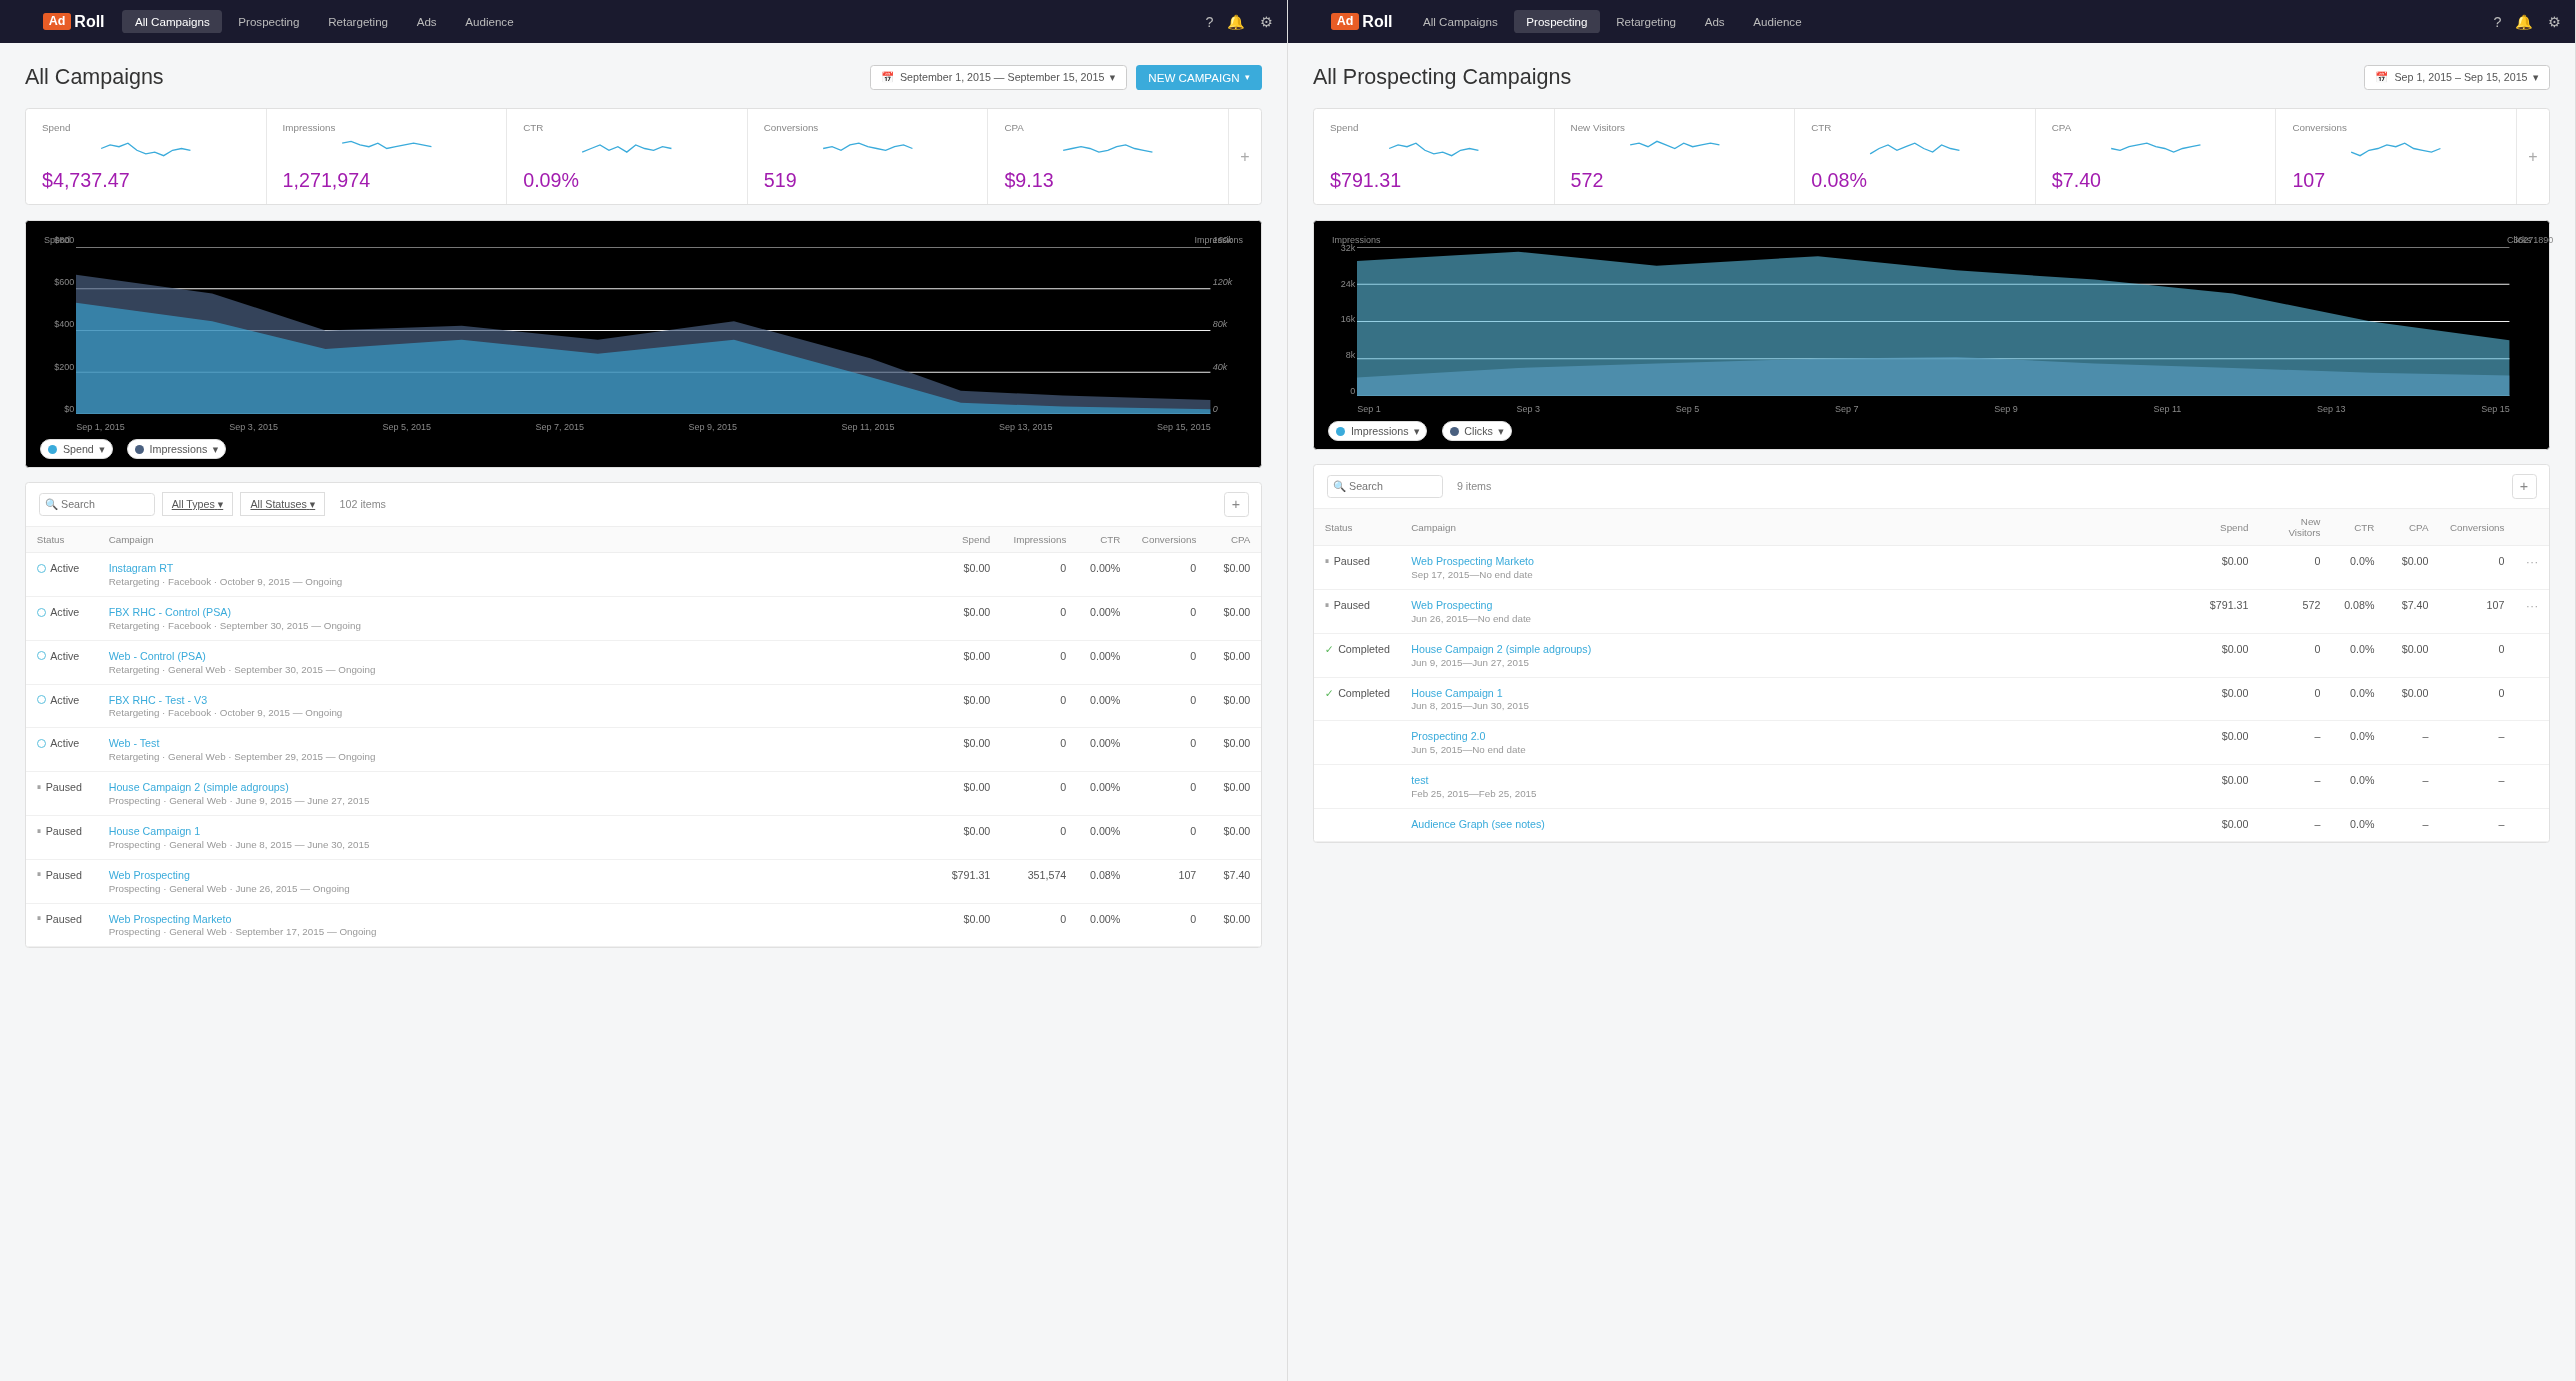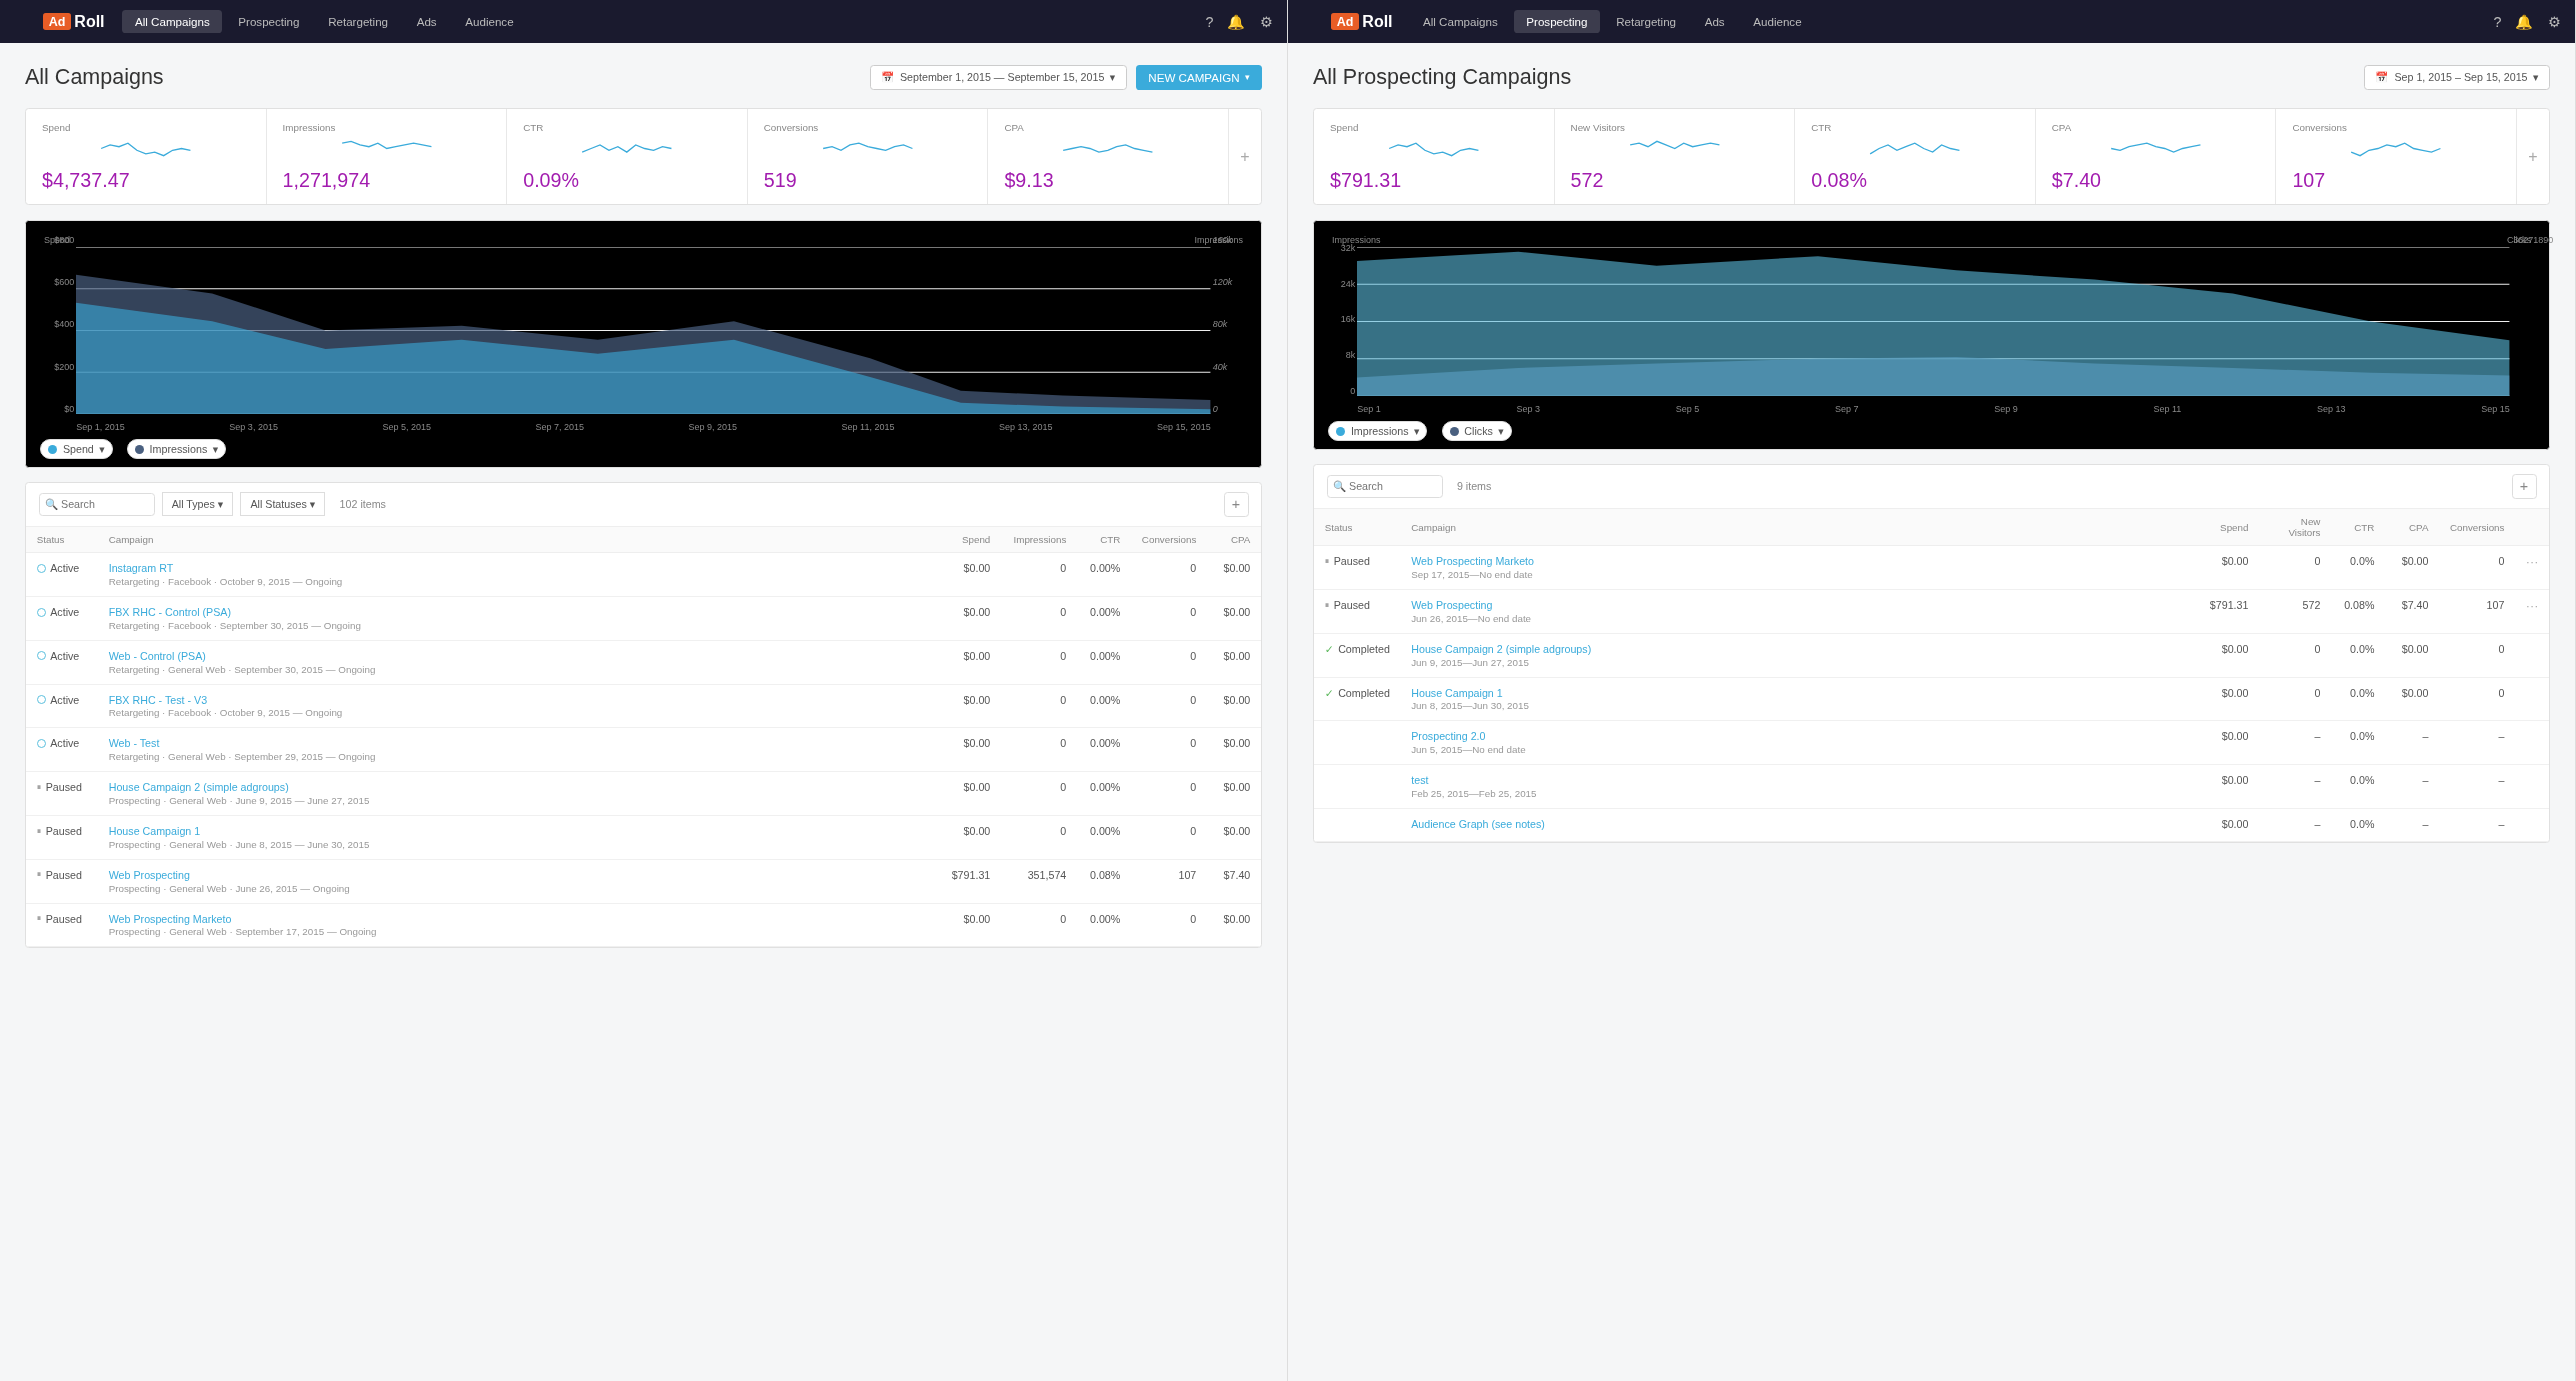--- a/index.html
+++ b/index.html
@@ -3,21 +3,21 @@
   <meta charset="utf-8">
   <style>
     * { box-sizing: border-box; margin: 0; padding: 0; }
     body { font-family: -apple-system, BlinkMacSystemFont, 'Segoe UI', Helvetica, Arial, sans-serif; font-size: 11.6px; background: #f5f6f7; display: flex; width: 2576px; height: 1381px; overflow: hidden; }
 
     
     .panel { width: 1288px; height: 1381px; display: flex; flex-direction: column; background: #f5f6f7; border-right: 0.9px solid #ddd; overflow: hidden; }
 
     
     .nav { height: 43px; background: #1a1a2e; display: flex; align-items: center; padding: 0 14.3px; gap: 3.6px; flex-shrink: 0; }
-    .nav-logo { color: white; font-weight: 800; font-size: 16px; margin-right: 14.3px; display: flex; align-items: center; gap: 3.6px; padding-left: 29px; }
+    .nav-logo { color: white; font-weight: 800; font-size: 16px; margin-right: 14.3px; display: flex; align-items: flex-start; gap: 3.6px; padding-left: 29px; }
     .nav-logo-icon { background: #e85d26; color: white; font-weight: 900; font-size: 12.5px; padding: 1.8px 5.4px; border-radius: 2.7px; }
     .nav-item { color: #bbb; font-size: 11.6px; padding: 5.4px 12.5px; border-radius: 3.6px; cursor: pointer; }
     .nav-item.active { background: rgba(255,255,255,0.15); color: white; }
     .nav-icons { margin-left: auto; display: flex; gap: 14.3px; align-items: center; }
     .nav-icon { color: #bbb; font-size: 14.3px; cursor: pointer; }
 
     
     .content { padding: 21.5px 25px; flex: 1; overflow-y: auto; }
 
     
@@ -46,21 +46,21 @@
     .legend-dot { width: 9px; height: 9px; border-radius: 50%; }
     .legend-dot.blue { background: #3aabdb; }
     .legend-dot.dark { background: #4a6080; }
 
     
     .table-section { background: white; border: 0.9px solid #e0e0e0; border-radius: 3.6px; overflow: hidden; }
     .table-toolbar { display: flex; align-items: center; padding: 9px 12.5px; border-bottom: 0.9px solid #eee; gap: 7.2px; }
     .search-input-wrap { position: relative; display: flex; align-items: center; }
     .search-input-wrap .search-icon { position: absolute; left: 7.2px; color: #aaa; font-size: 10.7px; }
     .search-input { border: 0.9px solid #ddd; padding: 4.5px 7.2px 4.5px 21.5px; border-radius: 3.6px; font-size: 10.7px; width: 116px; color: #555; background: white; }
-    .filter-btn { border: 0.9px solid #ddd; background: white; padding: 4.5px 9px; border-radius: 0; font-size: 10.7px; color: #555; cursor: pointer; }
+    .filter-btn { border: 0.9px solid #ddd; background: white; padding: 4.5px 9px; border-radius: 0; font-size: 10.7px; color: #555; cursor: pointer; text-decoration: underline; }
     .items-count { font-size: 10.7px; color: #888; margin-left: 7.2px; }
     .table-add-btn { margin-left: auto; width: 25px; height: 25px; border: 0.9px solid #ddd; border-radius: 3.6px; background: white; display: flex; align-items: center; justify-content: center; cursor: pointer; color: #888; font-size: 14.3px; }
     .data-table { width: 100%; border-collapse: collapse; }
     .data-table th { font-size: 9.8px; color: #888; font-weight: 500; text-align: left; padding: 7.2px 10.7px; border-bottom: 0.9px solid #eee; background: #fafafa; }
     .data-table th.num { text-align: right; }
     .data-table td { padding: 9px 10.7px; border-bottom: 0.9px solid #f0f0f0; font-size: 10.7px; color: #555; vertical-align: top; }
     .data-table td.num { text-align: right; }
     .campaign-link { color: #3aabdb; text-decoration: none; font-size: 10.7px; display: block; }
     .campaign-meta { font-size: 9.8px; color: #999; margin-top: 1.8px; }
     .status-badge { display: flex; align-items: center; gap: 4.5px; font-size: 10.7px; }

